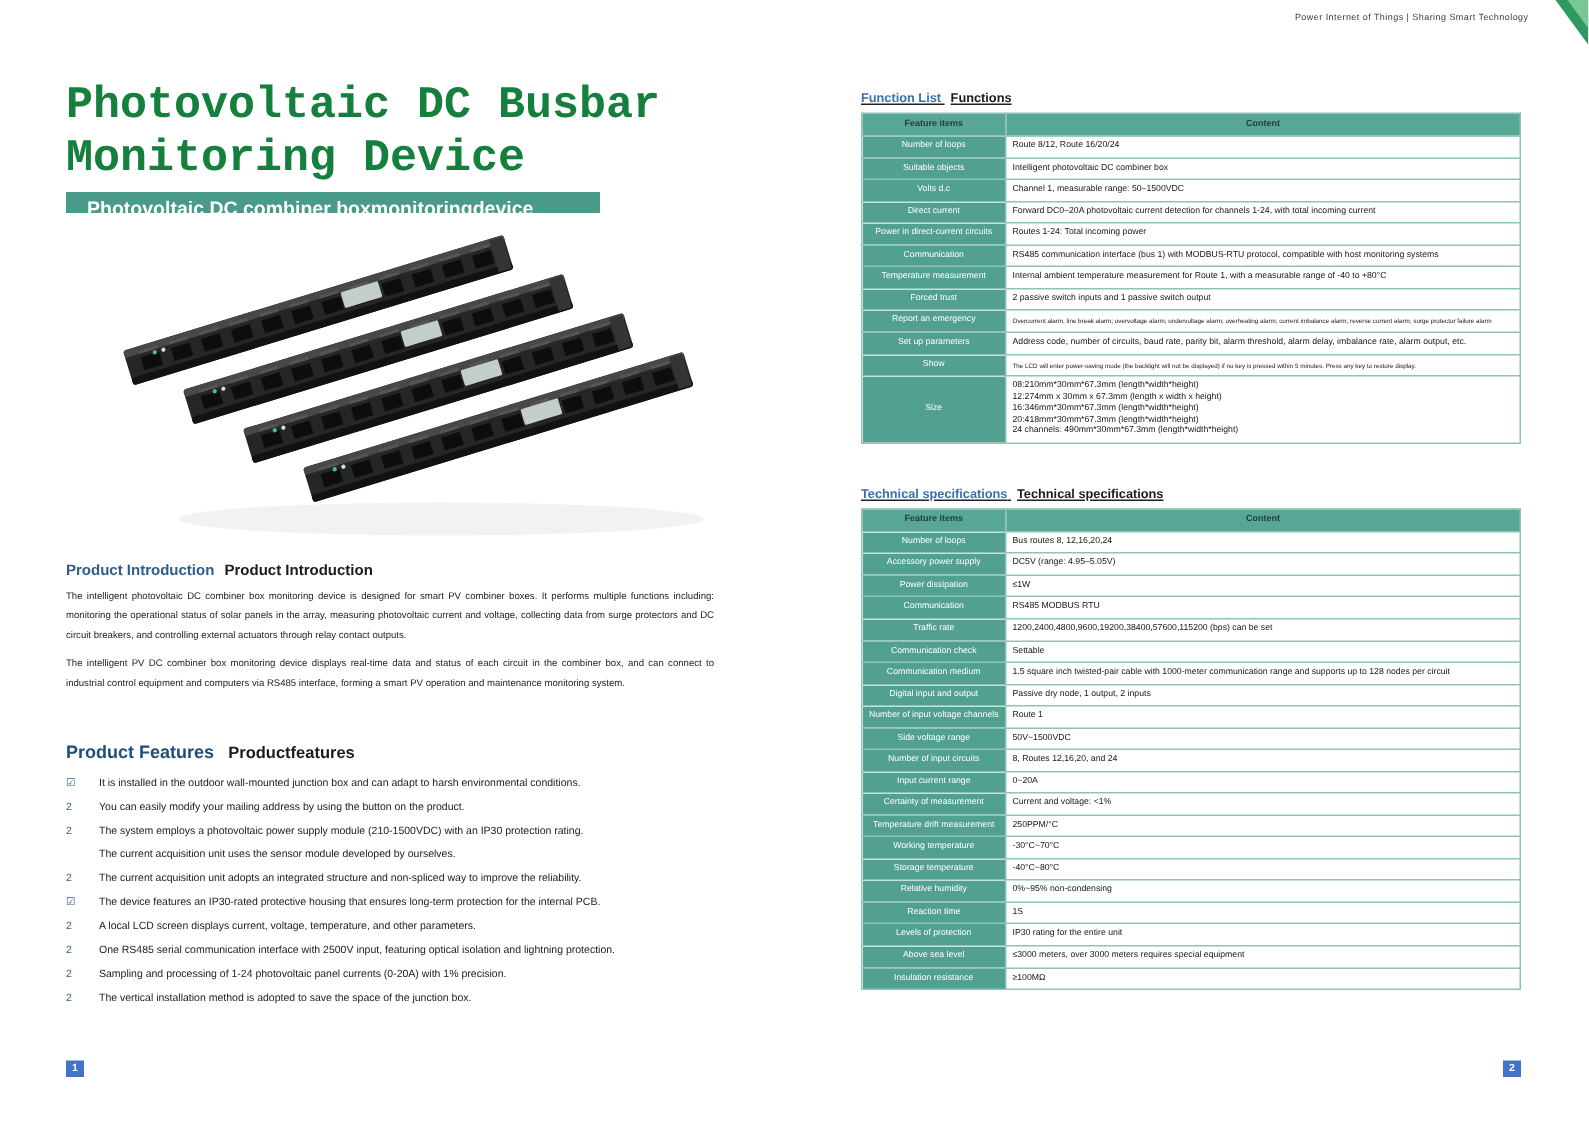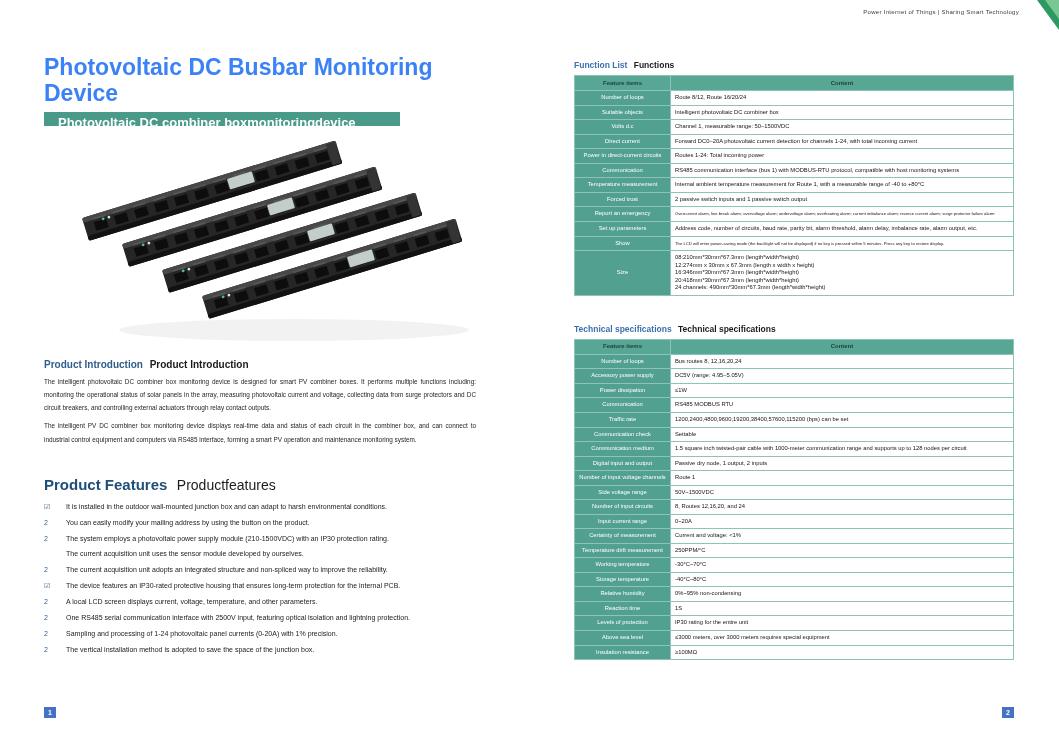--- a/index.html
+++ b/index.html
@@ -10,41 +10,41 @@
   .tagline{position:absolute;top:9px;right:40px;font-size:6px;color:#3b3b3b;letter-spacing:.3px;}
   .tri{position:absolute;top:0;right:0;width:0;height:0;}
   .tri-dark{border-top:30px solid #2e9a62;border-left:22px solid transparent;}
   .tri-light{border-top:19px solid #7ac795;border-left:14px solid transparent;}
 
   
   .left-col{position:absolute;left:44px;top:54px;width:432px;}
   .right-col{position:absolute;left:574px;top:60px;width:440px;}
 
   
-  .title{margin:0;font-size:23px;line-height:1.15;font-weight:700;color:#3b82f6;}
+  .title{margin:0;font-size:30px;line-height:1.15;font-weight:700;color:#15803d;font-family:Liberation Mono, monospace;}
   .banner{margin-top:5px;width:356px;height:14px;line-height:21px;background:#4a9a8a;
           color:#fff;font-size:13px;font-weight:700;padding-left:14px;box-sizing:border-box;}
   .product{display:block;margin:8px 0 0 0;width:430px;height:213px;}
 
   .intro-head{margin-top:12px;font-size:10px;font-weight:700;}
   .intro-head .hp{color:#2f5d8c;}
   .intro-head .hs{color:#1b1b1b;margin-left:4px;}
   .intro{margin:5px 0 0 0;font-size:6.4px;line-height:13.2px;text-align:justify;color:#1f1f1f;}
 
   .features-head{margin-top:30px;}
-  .features-head .hp{font-size:15px;font-weight:700;color:#1f4e79;}
-  .features-head .hs{font-size:14px;font-weight:400;color:#1b1b1b;margin-left:5px;}
+  .features-head .hp{font-size:12px;font-weight:700;color:#1f4e79;}
+  .features-head .hs{font-size:11px;font-weight:700;color:#1b1b1b;margin-left:5px;}
   .features{margin-top:8px;}
   .feature-row{display:flex;align-items:flex-start;margin-bottom:7px;font-size:7px;line-height:9px;color:#1b1b1b;}
   .feature-row .marker{flex:0 0 22px;color:#33608c;font-size:7px;}
   .feature-row.sub{margin-top:-1px;}
   .feature-row .ftext{flex:1;}
 
   
-  .section-head{font-size:8.5px;font-weight:700;}
+  .section-head{font-size:8.5px;font-weight:700;text-decoration:underline;}
   .section-head .hp{color:#3a70ad;}
   .section-head .hs{color:#1b1b1b;margin-left:4px;}
   .section-head.mt{margin-top:28px;}
 
   .spec-table{width:440px;border-collapse:collapse;table-layout:fixed;
               border:1.5px solid #2f8573;margin-top:5px;}
   .spec-table col.c1{width:96px;}
   .spec-table th{background:#58a795;color:#1d3f38;font-weight:700;font-size:6px;
                  padding:3.5px 4px;border:1px solid #8ec4b7;text-align:center;line-height:1.2;}
   .spec-table td{border:1px solid #8ec4b7;font-size:5.8px;padding:3px 4px;line-height:1.3;

